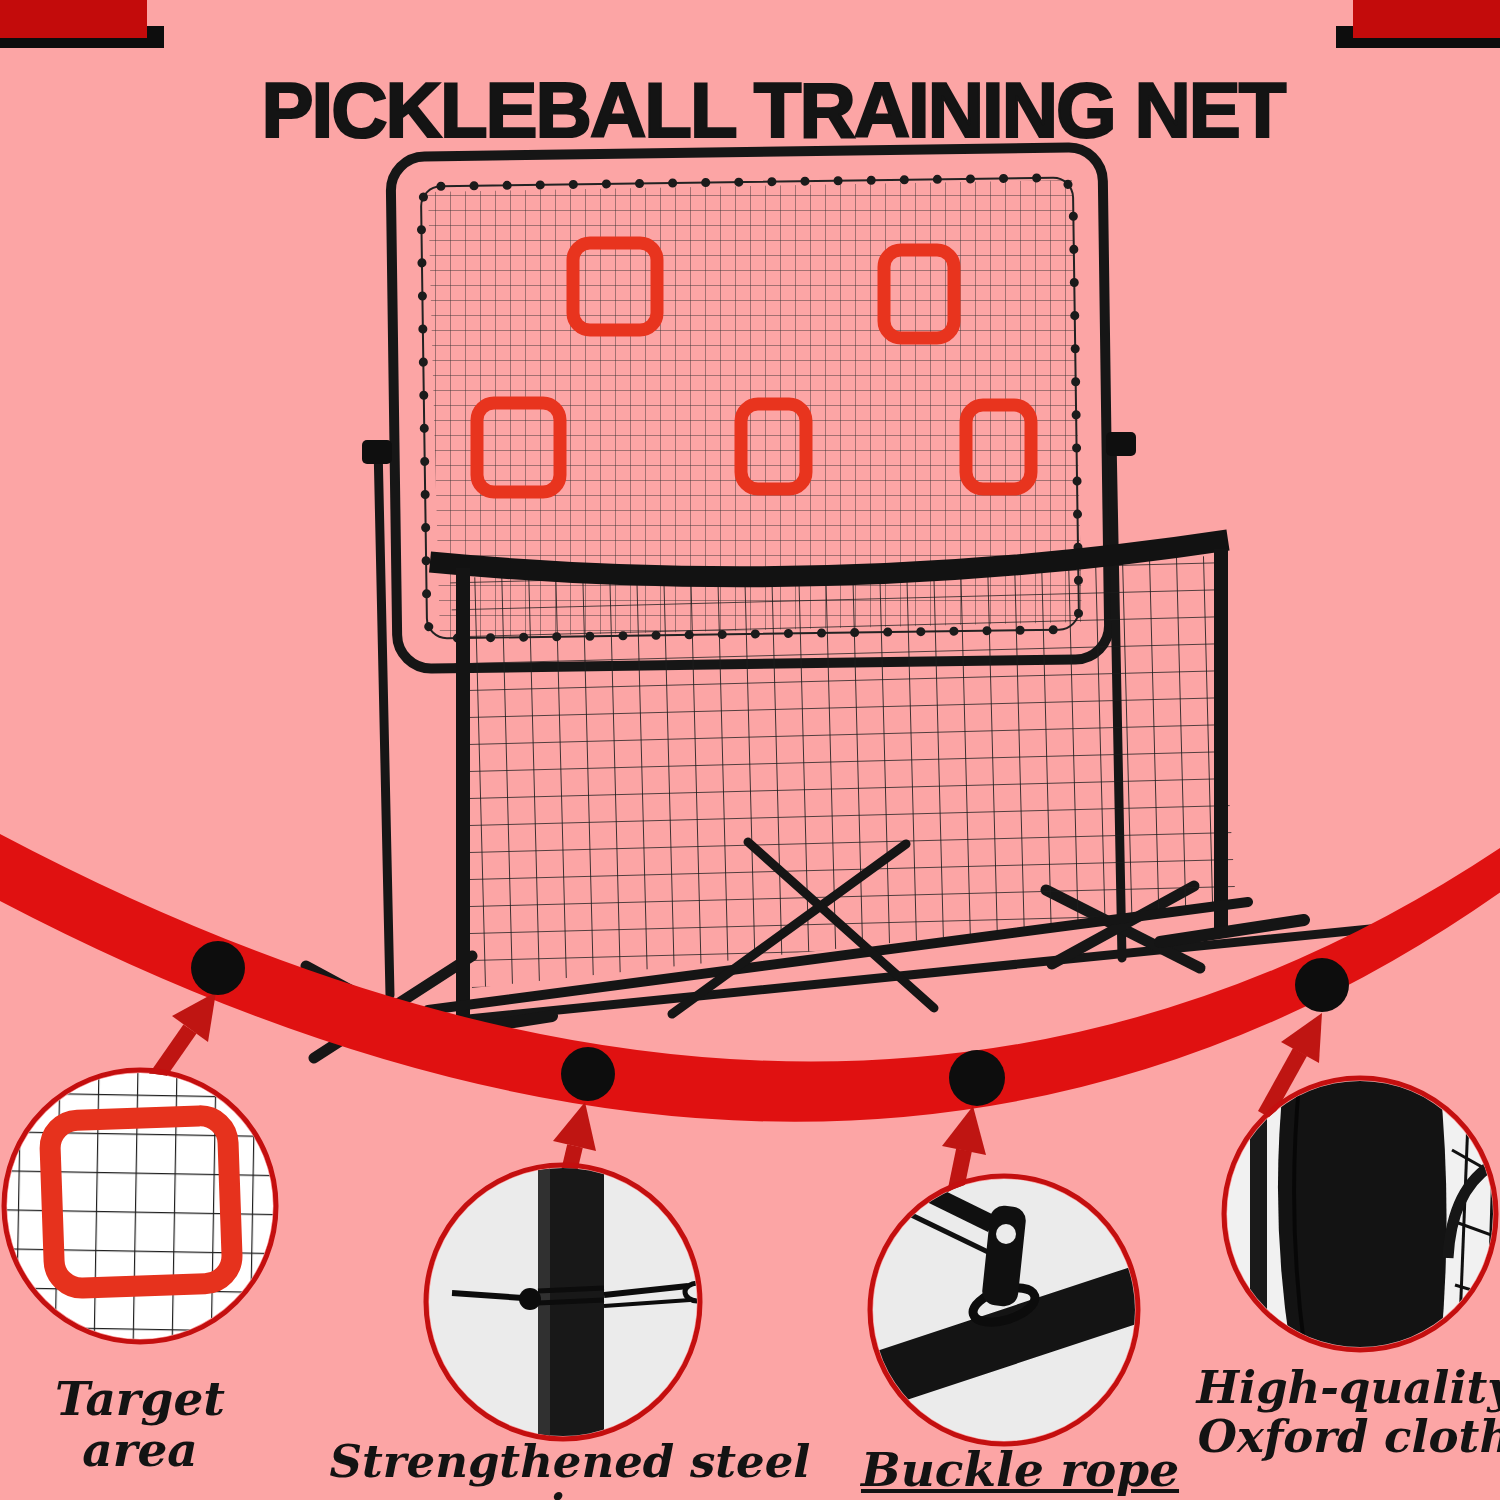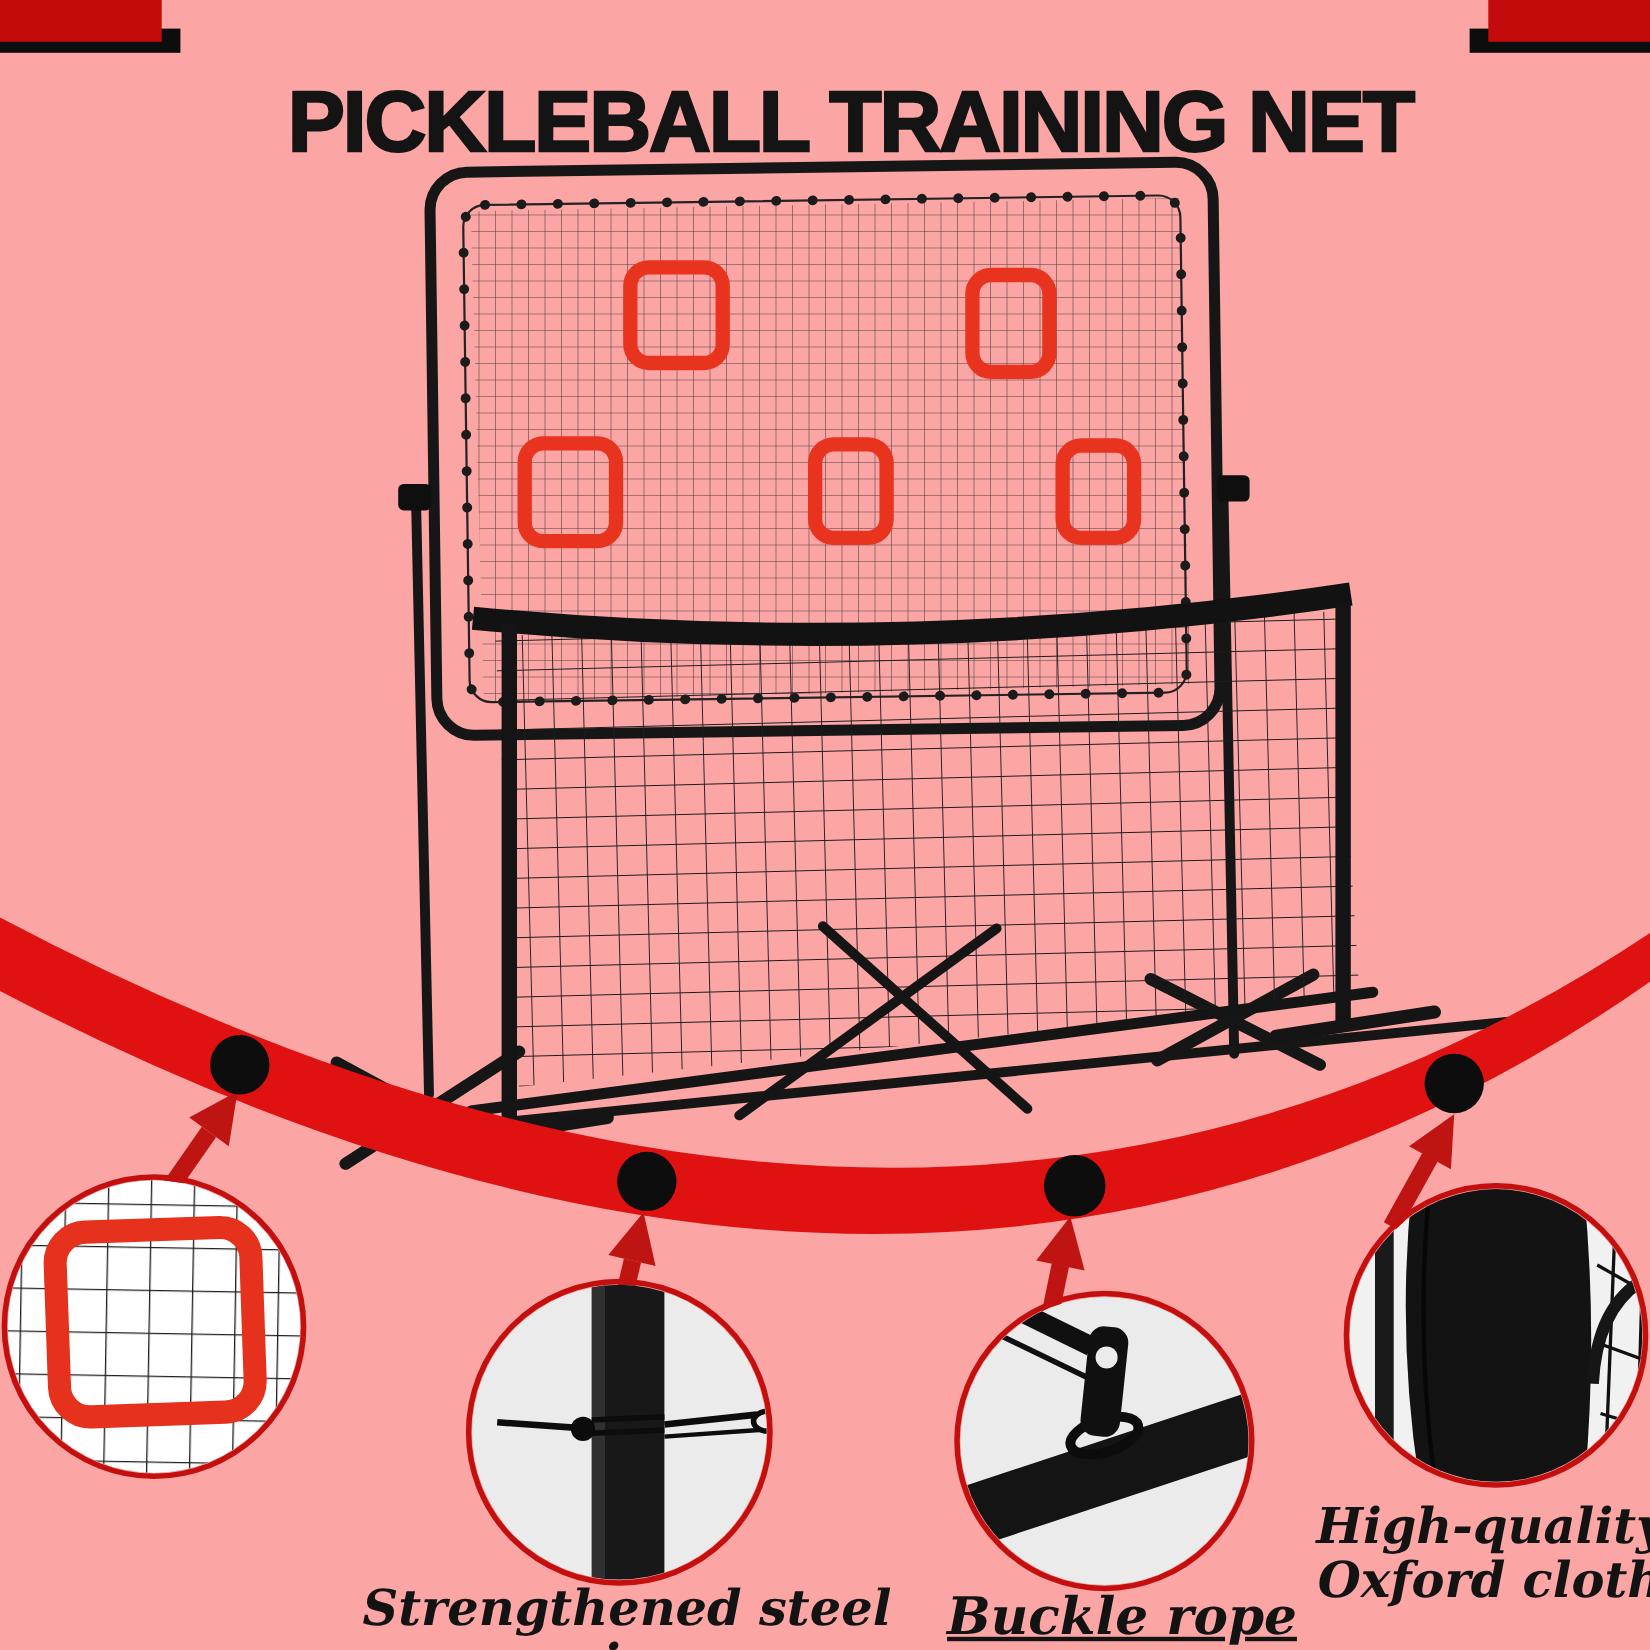--- a/index.html
+++ b/index.html
@@ -187,17 +187,18 @@
           <path d="M1455,1285 L1505,1300"></path>
           <path d="M1468,1120 L1460,1322"></path>
           <path d="M1494,1130 L1488,1332"></path>
         </g>
         <path d="M1505,1158 Q1452,1180 1448,1258" stroke="#161616" stroke-width="11" fill="none"></path>
       </g>
       <circle cx="1360" cy="1214" r="136" fill="none" stroke="#c40f0f" stroke-width="5"></circle>
     </g>
   </svg>
 
+  <div id="label-1" class="callout-label">Target area</div>
   <div id="label-2" class="callout-label">Strengthened steel pipe</div>
   <div id="label-3" class="callout-label">Buckle rope</div>
   <div id="label-4" class="callout-label">High-quality
 Oxford cloth</div>
 </div>
 
 </body></html>

